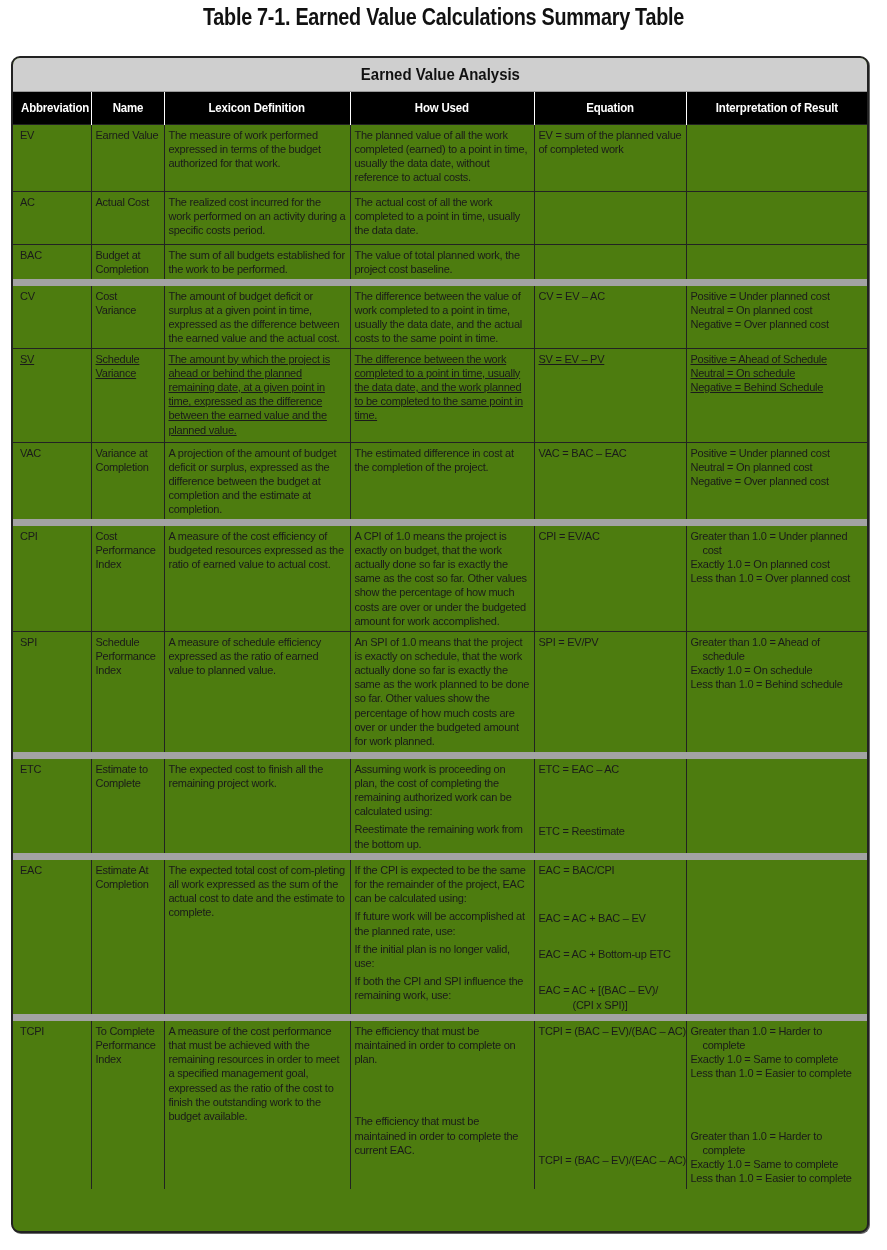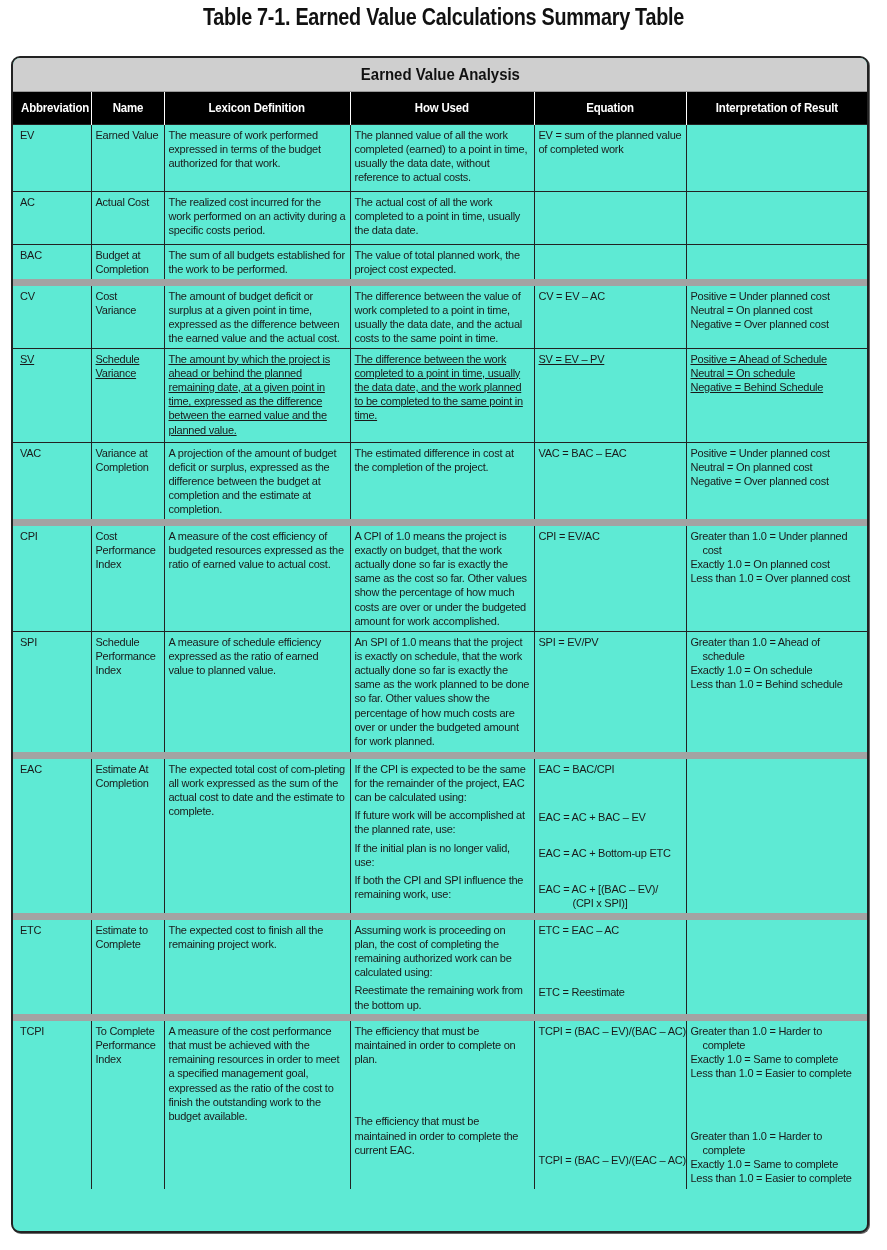--- a/index.html
+++ b/index.html
@@ -5,21 +5,21 @@
   * { box-sizing: border-box; }
   html, body { margin: 0; padding: 0; background: #ffffff; }
   body { width: 887px; height: 1250px; position: relative; font-family: "Liberation Sans", sans-serif; color: #1a1a1a; }
   .doc-title {
     position: absolute; left: 0; top: 4px; width: 887px; text-align: center;
     font-family: "Liberation Sans", sans-serif; font-weight: bold; font-size: 23px;
     letter-spacing: -0.3px; transform: scaleX(0.86); transform-origin: center; color: #111;
   }
   .frame {
     position: absolute; left: 11px; top: 56px; width: 858px; height: 1177px;
-    border: 2.5px solid #222; border-radius: 9px; overflow: hidden; background: #5eead4;
+    border: 2.5px solid #222; border-radius: 9px; overflow: hidden; background: #4d7c0f;
     box-shadow: 1px 1px 0 #666;
   }
   .band {
     height: 34px; background: #cfcfcf; border-bottom: 1px solid #999;
     display: flex; align-items: center; justify-content: center;
   }
   .band span {
     font-weight: bold; font-size: 17px; color: #111; display: inline-block;
     transform: scaleX(0.88);
   }
@@ -94,21 +94,21 @@
         <td>The realized cost incurred for the work performed on an activity during a specific costs period.</td>
         <td>The actual cost of all the work completed to a point in time, usually the data date.</td>
         <td></td>
         <td></td>
       </tr>
 
       <tr class="r-bac">
         <td>BAC</td>
         <td>Budget at Completion</td>
         <td>The sum of all budgets established for the work to be performed.</td>
-        <td>The value of total planned work, the project cost expected.</td>
+        <td>The value of total planned work, the project cost baseline.</td>
         <td></td>
         <td></td>
       </tr>
 
       <tr class="thick r-cv">
         <td>CV</td>
         <td>Cost Variance</td>
         <td>The amount of budget deficit or surplus at a given point in time, expressed as the difference between the earned value and the actual cost.</td>
         <td>The difference between the value of work completed to a point in time, usually the data date, and the actual costs to the same point in time.</td>
         <td>CV = EV – AC</td>
@@ -164,51 +164,51 @@
         <td>A measure of schedule efficiency expressed as the ratio of earned value to planned value.</td>
         <td>An SPI of 1.0 means that the project is exactly on schedule,  that the work actually done so far is exactly the same as the work planned to be done so far. Other values show the percentage of how much costs are over or under the budgeted amount for work planned.</td>
         <td>SPI = EV/PV</td>
         <td>
           <span class="hang">Greater than 1.0 = Ahead of schedule</span>
           <span class="hang">Exactly 1.0 = On schedule</span>
           <span class="hang">Less than 1.0 = Behind schedule</span>
         </td>
       </tr>
 
+      <tr class="thick r-etc">
+        <td>ETC</td>
+        <td>Estimate to Complete</td>
+        <td>The expected cost to finish all the remaining project work.</td>
+        <td>
+          <span class="sub">Assuming work is proceeding on plan, the cost of completing the remaining authorized work can be calculated using:</span>
+          <span class="sub">Reestimate the remaining work from the bottom up.</span>
+        </td>
+        <td>
+          <span style="display:block">ETC = EAC – AC</span>
+          <span style="display:block;margin-top:48px">ETC = Reestimate</span>
+        </td>
+        <td></td>
+      </tr>
+
       <tr class="thick r-eac">
         <td>EAC</td>
         <td>Estimate At Completion</td>
         <td>The expected total cost of com-pleting all work expressed as the sum of the actual cost to date and the estimate to complete.</td>
         <td>
           <span class="sub">If the CPI is expected to be the same for the remainder of the project, EAC can be calculated using:</span>
           <span class="sub">If future work will be accomplished at the planned rate, use:</span>
           <span class="sub">If the initial plan is no longer valid, use:</span>
           <span class="sub">If both the CPI and SPI influence the remaining work, use:</span>
         </td>
         <td>
           <span style="display:block">EAC = BAC/CPI</span>
           <span style="display:block;margin-top:34px">EAC = AC + BAC – EV</span>
           <span style="display:block;margin-top:22px">EAC = AC + Bottom-up ETC</span>
           <span style="display:block;margin-top:22px">EAC = AC + [(BAC – EV)/</span>
           <span class="eq-indent">(CPI x SPI)]</span>
-        </td>
-        <td></td>
-      </tr>
-
-      <tr class="thick r-etc">
-        <td>ETC</td>
-        <td>Estimate to Complete</td>
-        <td>The expected cost to finish all the remaining project work.</td>
-        <td>
-          <span class="sub">Assuming work is proceeding on plan, the cost of completing the remaining authorized work can be calculated using:</span>
-          <span class="sub">Reestimate the remaining work from the bottom up.</span>
-        </td>
-        <td>
-          <span style="display:block">ETC = EAC – AC</span>
-          <span style="display:block;margin-top:48px">ETC = Reestimate</span>
         </td>
         <td></td>
       </tr>
 
       <tr class="thick r-tcpi">
         <td>TCPI</td>
         <td>To Complete Performance Index</td>
         <td>A measure of the cost performance that must be achieved with the remaining resources in order to meet a specified management goal, expressed as the ratio of the cost to finish the outstanding work to the budget available.</td>
         <td>
           <span style="display:block">The efficiency that must be maintained in order to complete on plan.</span>

